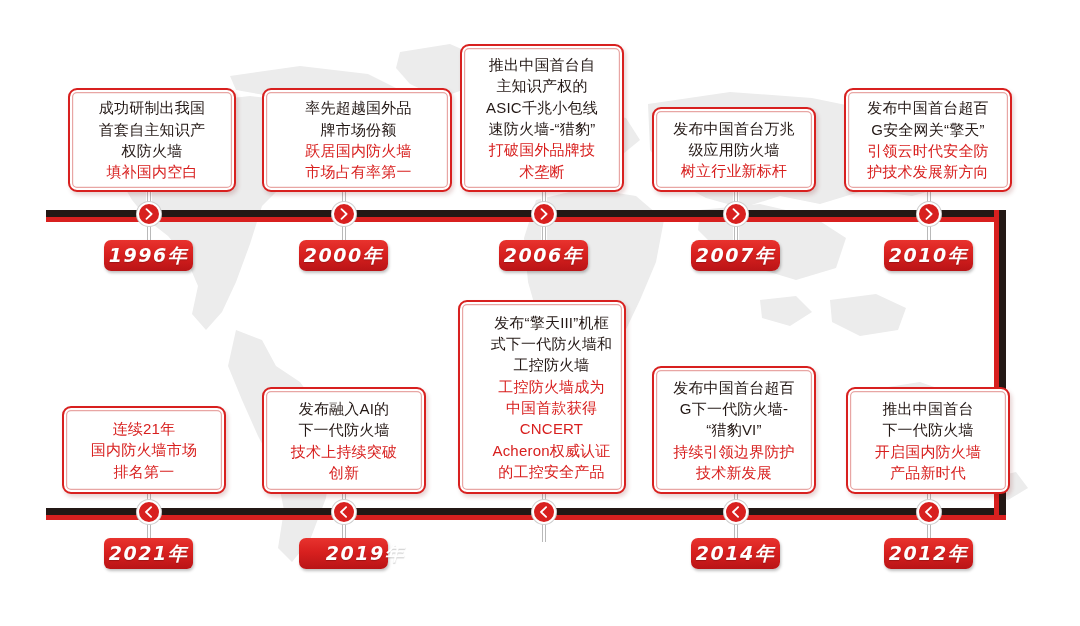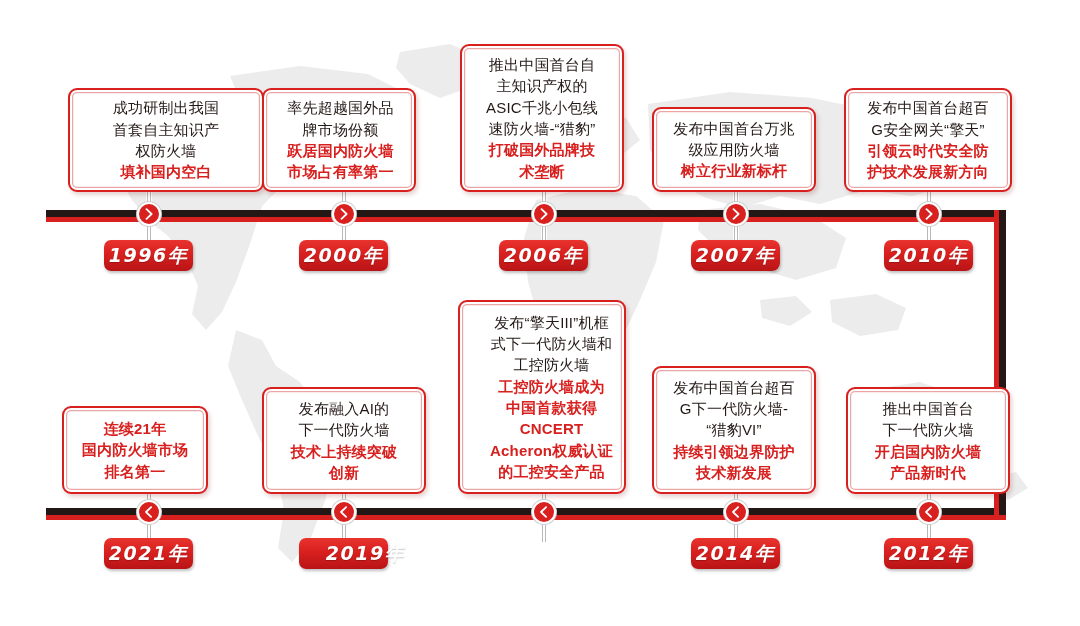--- a/index.html
+++ b/index.html
@@ -120,21 +120,21 @@
   .card .line {
     font-size: 15px;
     line-height: 1.42;
     color: #231815;
     letter-spacing: 0.2px;
   }
   .card .hl {
     font-size: 15px;
     line-height: 1.42;
     color: #d8201f;
-    font-weight: bold;
+    font-weight: normal;
     letter-spacing: 0.2px;
   }
 </style>
 </head>
 <body>
 
 <div id="stage">
 
   <svg id="worldmap" viewBox="0 0 1080 626" preserveAspectRatio="none" aria-hidden="true">
     <g fill="#ececec">
@@ -222,28 +222,28 @@
         </svg>
     </span>
   </div>
 
   <div class="year-badge" style="left:104px; top:240px; width:89px;">1996年</div>
   <div class="year-badge" style="left:299px; top:240px; width:89px;">2000年</div>
   <div class="year-badge" style="left:499px; top:240px; width:89px;">2006年</div>
   <div class="year-badge" style="left:691px; top:240px; width:89px;border-radius:8px;">2007年</div>
   <div class="year-badge" style="left:884px; top:240px; width:89px;">2010年</div>
 
-  <div class="card" style="left:68px; top:88px; width:196px; height:104px;">
+  <div class="card" style="left:68px; top:88px; width:168px; height:104px;">
     <div class="line">成功研制出我国</div>
     <div class="line">首套自主知识产</div>
     <div class="line">权防火墙</div>
     <div class="hl">填补国内空白</div>
   </div>
 
-  <div class="card" style="left:262px; top:88px; width:154px; height:104px;padding-left:10px;">
+  <div class="card" style="left:262px; top:88px; width:190px; height:104px;padding-left:10px;">
     <div class="line">率先超越国外品</div>
     <div class="line">牌市场份额</div>
     <div class="hl">跃居国内防火墙</div>
     <div class="hl">市场占有率第一</div>
   </div>
 
   <div class="card" style="left:460px; top:44px; width:164px; height:148px;">
     <div class="line">推出中国首台自</div>
     <div class="line">主知识产权的</div>
     <div class="line">ASIC千兆小包线</div>
@@ -306,26 +306,26 @@
     </span>
   </div>
   <div class="node" style="left:917px; top:500px;">
     <span>
       <svg width="10" height="12" viewBox="0 0 10 12">
           <path d="M7.1 1.2 L2.0 6 L7.1 10.8" fill="none" stroke="#fff" stroke-width="1.8" stroke-linecap="round" stroke-linejoin="round"></path>
         </svg>
     </span>
   </div>
 
-  <div class="year-badge" style="left:104px; top:538px; width:89px;">2021年</div>
+  <div class="year-badge" style="left:104px; top:538px; width:89px;border-radius:6px;">2021年</div>
   <div class="year-badge" style="left:299px; top:538px; width:89px;padding-left:44px;">2019年</div>
   <div class="year-badge" style="left:691px; top:538px; width:89px;">2014年</div>
   <div class="year-badge" style="left:884px; top:538px; width:89px;">2012年</div>
 
-  <div class="card" style="left:62px; top:406px; width:146px; height:88px;text-align:right;">
+  <div class="card" style="left:62px; top:406px; width:164px; height:88px;text-align:right;">
     <div class="hl">连续21年</div>
     <div class="hl">国内防火墙市场</div>
     <div class="hl">排名第一</div>
   </div>
 
   <div class="card" style="left:262px; top:387px; width:164px; height:107px;">
     <div class="line">发布融入AI的</div>
     <div class="line">下一代防火墙</div>
     <div class="hl">技术上持续突破</div>
     <div class="hl">创新</div>

